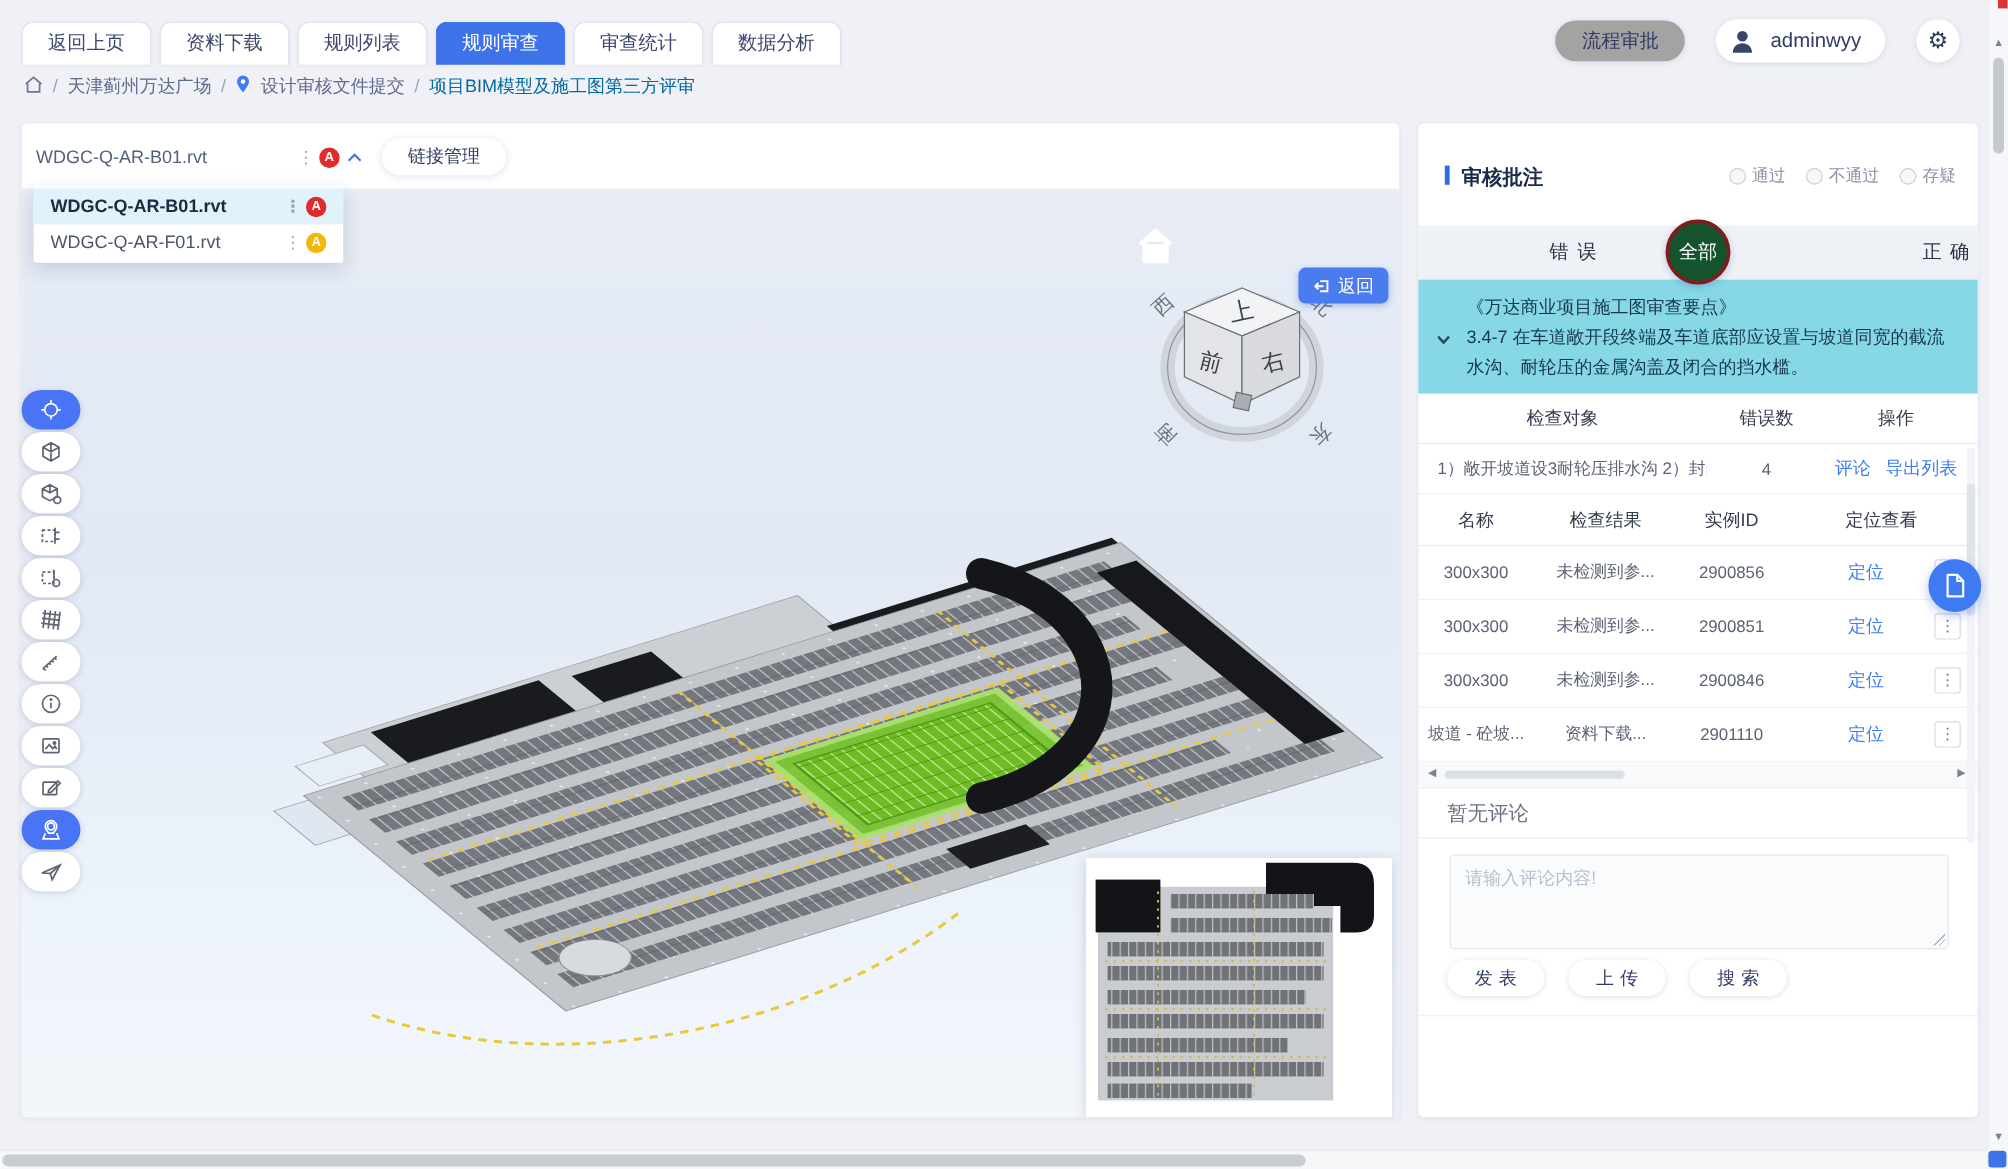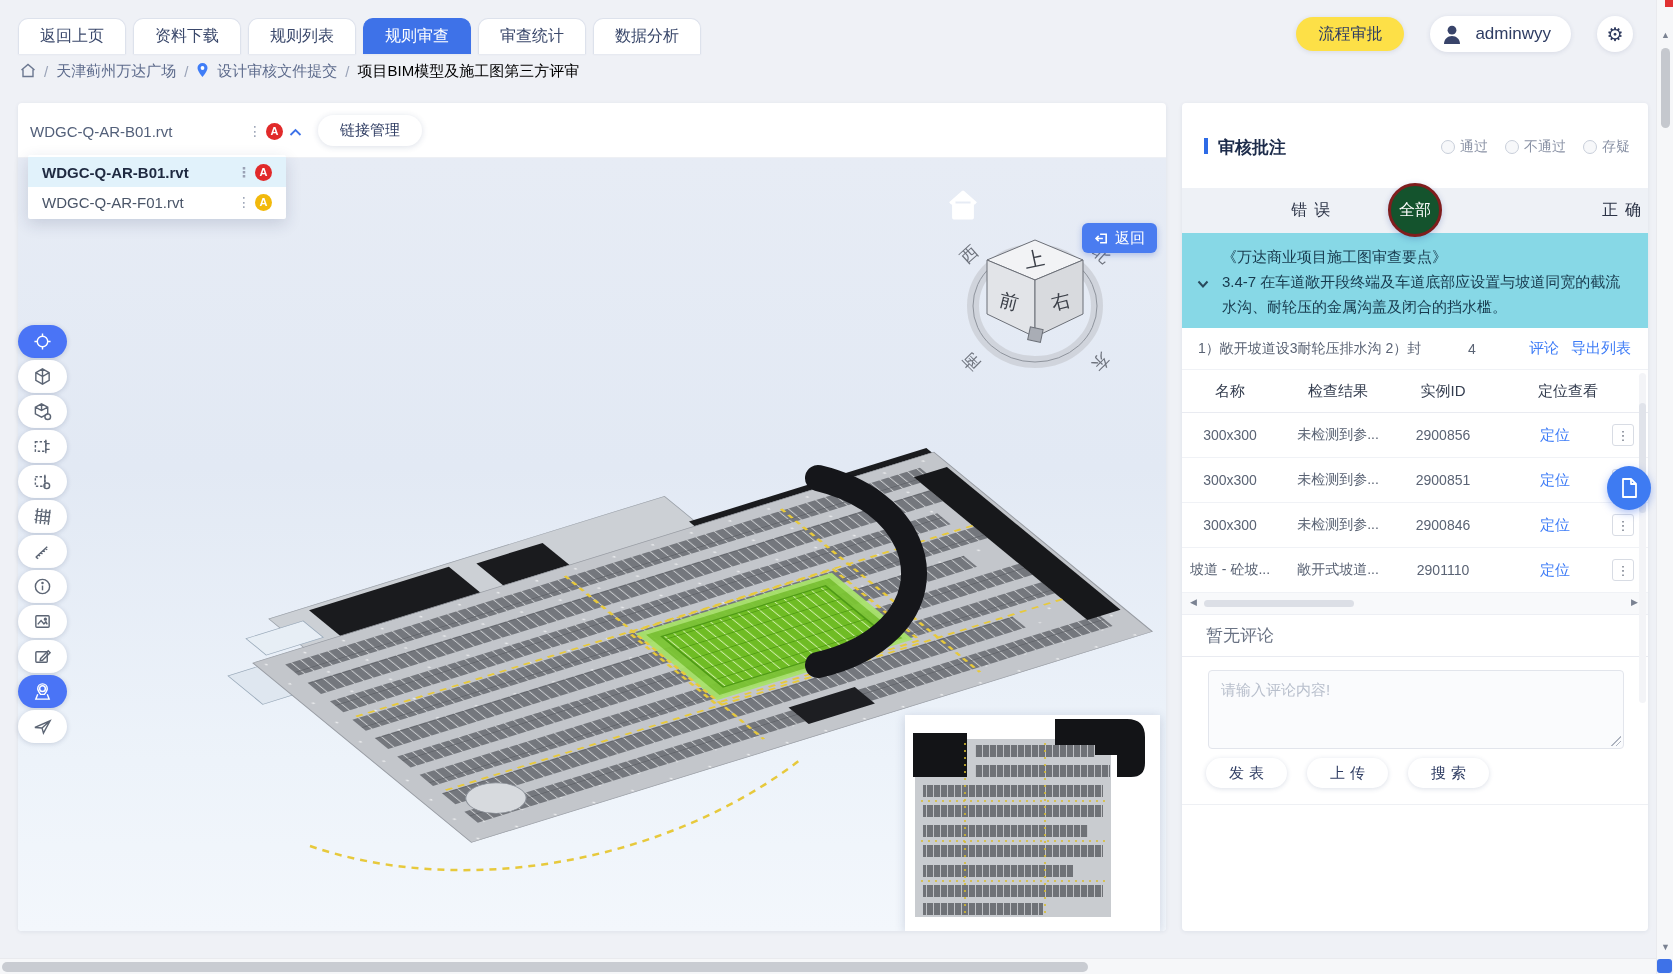--- a/index.html
+++ b/index.html
@@ -6,33 +6,33 @@
   html,body { width:1673px; height:974px; overflow:hidden;
     font-family:"Liberation Sans","DejaVu Sans",sans-serif; background:#eff1f6; }
 
   
   .tabbar { position:absolute; left:18px; top:18px; display:flex; gap:7px; z-index:5; }
   .tab { height:36px; padding:0 21px; background:#fff; border:1px solid #dde2ec; border-bottom:none;
     border-radius:10px 10px 0 0; display:flex; align-items:center; font-size:16px; color:#3a486b;
     box-shadow:0 1px 2px rgba(40,60,110,.05); cursor:default; }
   .tab.active { background:#3e72e8; border-color:#3e72e8; color:#fff; }
   .top-actions { position:absolute; right:40px; top:16px; display:flex; align-items:center; gap:26px; z-index:5;}
-  .pill-btn { height:34px; padding:0 22px; background:#fde047; border-radius:17px; display:flex; align-items:center;
+  .pill-btn { height:34px; padding:0 22px; background:#a3a3a3; border-radius:17px; display:flex; align-items:center;
     font-size:16px; color:#2f3d63; box-shadow:0 1px 5px rgba(40,60,110,.12); }
   .user-chip { height:36px; background:#fff; border-radius:18px; display:flex; align-items:center; gap:9px;
     padding:0 20px 0 8px; box-shadow:0 1px 5px rgba(40,60,110,.12); font-size:17px; color:#2f3d63; }
   .avatar-circle { width:28px; height:28px; border-radius:50%; display:flex; align-items:center; justify-content:center; }
   .gear-btn { width:36px; height:36px; border-radius:50%; background:#fff; box-shadow:0 1px 5px rgba(40,60,110,.12);
     display:flex; align-items:center; justify-content:center; font-size:19px; color:#2e3a5e; }
 
   
   .breadcrumb { position:absolute; left:20px; top:62px; display:flex; align-items:center; gap:8px;
     font-size:15px; color:#5d6b8c; z-index:4; }
   .breadcrumb .sep { color:#9aa3b8; }
-  .crumb-current { color:#000000; }
+  .crumb-current { color:#0369a1; }
 
   
   .viewer-card { position:absolute; left:18px; top:103px; width:1148px; height:828px; background:#fff;
     border-radius:4px; box-shadow:0 1px 4px rgba(30,45,90,.08); }
   .viewer-topbar { position:relative; height:55px; border-bottom:1px solid #eef0f4; }
   .file-select { position:absolute; left:12px; top:12px; width:272px; height:32px; display:flex; align-items:center;
     font-size:15px; color:#53607a; cursor:pointer; }
   .file-select .grow { flex:1; }
   .kebab { color:#9aa2b5; font-size:14px; line-height:1; }
   .badge { width:17px; height:17px; border-radius:50%; color:#fff; font-size:11px; font-weight:bold;
@@ -446,20 +446,25 @@
   <div class="rule-block">
     <span class="rule-chevron">
       <svg viewBox="0 0 12 12">
           <path d="M1.5 3.5 6 8.5 10.5 3.5"></path>
         </svg>
     </span>
     <div>《万达商业项目施工图审查要点》</div>
     <div>3.4-7 在车道敞开段终端及车道底部应设置与坡道同宽的截流水沟、耐轮压的金属沟盖及闭合的挡水槛。</div>
   </div>
 
+  <div class="t-head check-head">
+    <div class="c-obj h">检查对象</div>
+    <div class="c-err">错误数</div>
+    <div class="c-act">操作</div>
+  </div>
   <div class="t-row check-row">
     <div class="c-obj">1）敞开坡道设3耐轮压排水沟 2）封闭</div>
     <div class="c-err">4</div>
     <div class="c-act">
       <span class="link">评论</span>
       <span class="link">导出列表</span>
     </div>
   </div>
 
   <div class="t-head detail-head">
@@ -491,21 +496,21 @@
     <div class="d-name">300x300</div>
     <div class="d-res">未检测到参...</div>
     <div class="d-id">2900846</div>
     <div class="d-loc">
       <span class="link">定位</span>
       <span class="kebab-btn">⋮</span>
     </div>
   </div>
   <div class="t-row detail-row">
     <div class="d-name">坡道 - 砼坡...</div>
-    <div class="d-res">敞开式坡道...</div>
+    <div class="d-res">资料下载...</div>
     <div class="d-id">2901110</div>
     <div class="d-loc">
       <span class="link">定位</span>
       <span class="kebab-btn">⋮</span>
     </div>
   </div>
 
   <div class="hscroll">
     <span class="hs-arrow hs-left">◀</span>
     <span class="hs-thumb"></span>

